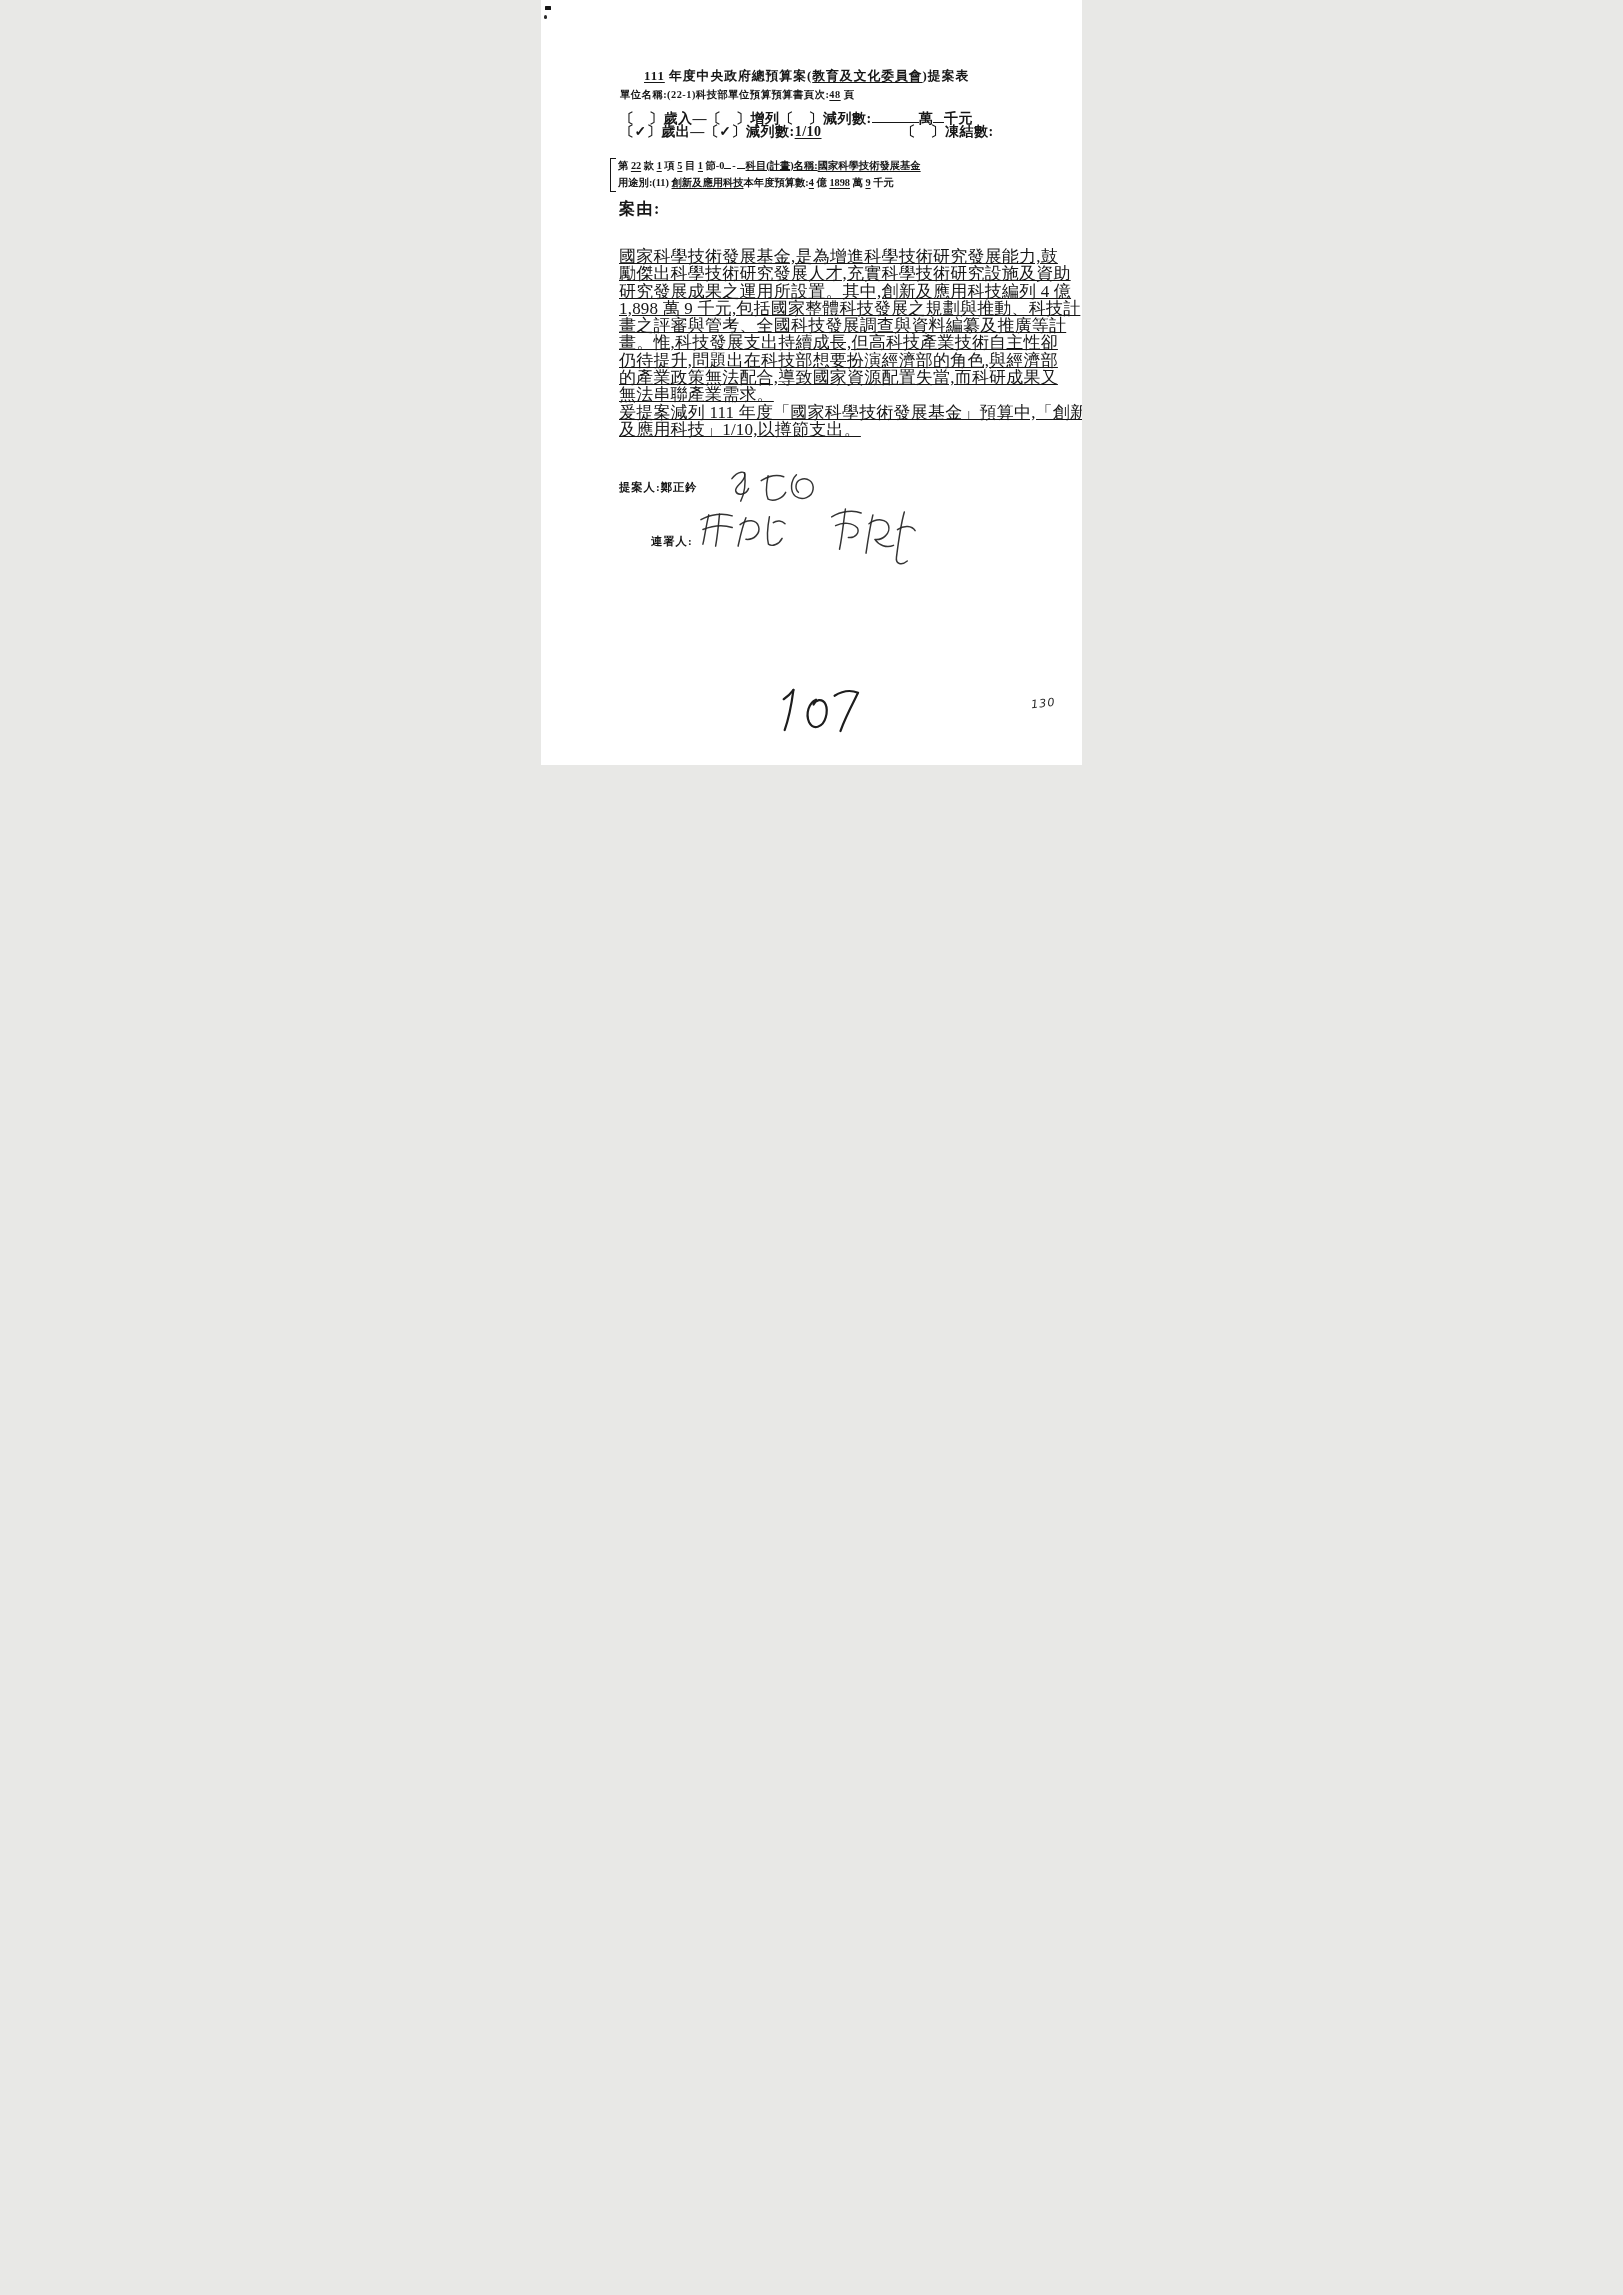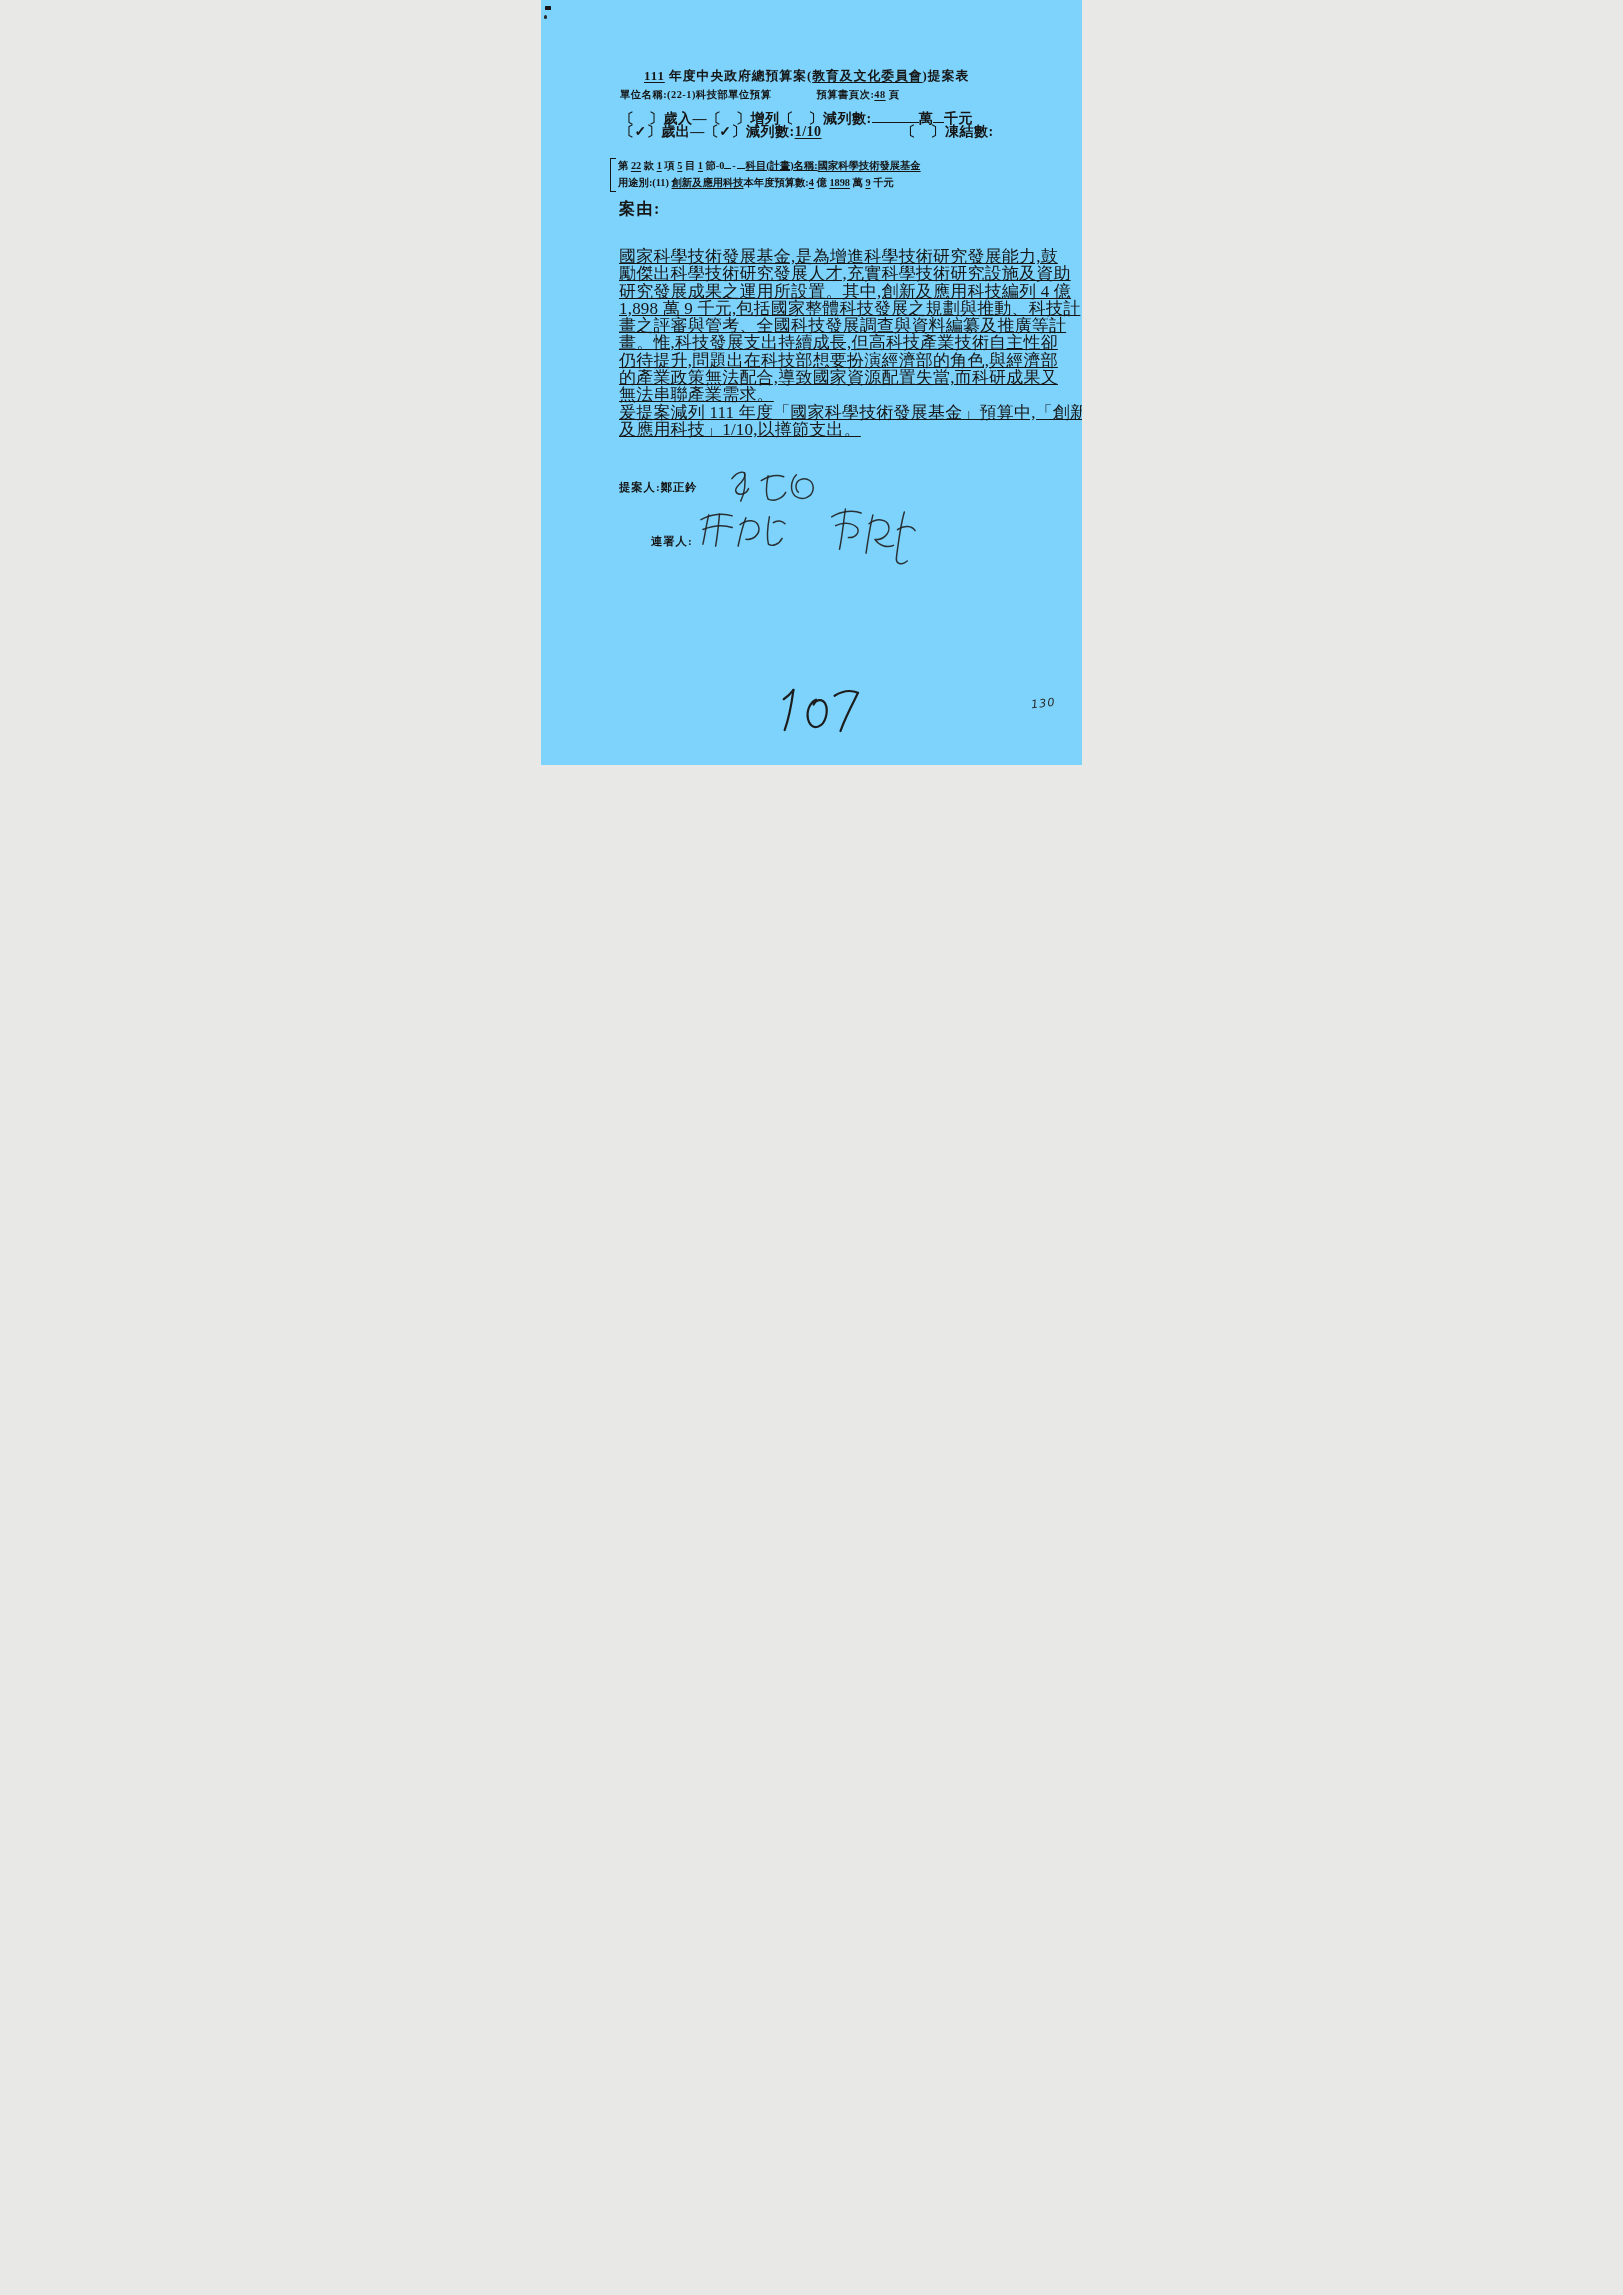--- a/index.html
+++ b/index.html
@@ -1,37 +1,37 @@
 <!DOCTYPE html>
 <html style="font-size:7.8px"><head>
 <meta charset="utf-8">
 <style>
   html,body{margin:0;padding:0;background:#e8e8e6;}
   .page{
     position:relative;
     width:541px;height:765px;
     margin:0 auto;
-    background:#7dd3fc;
+    background:#ffffff;
     color:#161616;
     font-family:"Liberation Serif","DejaVu Serif",serif;
     overflow:hidden;
   }
   .u{text-decoration:underline;text-decoration-thickness:0.7px;text-underline-offset:2px;}
   .bold{font-weight:bold;}
   .num{font-weight:bold;}
   .blank{display:inline-block;border-bottom:0.8px solid #161616;height:1.05em;vertical-align:baseline;}
   .w95{width:47px;} .w22{width:10.8px;} .w14{width:6.9px;} .w16{width:7.8px;}
 
   .artifact-a{position:absolute;left:3.9px;top:5.9px;width:5.9px;height:4.4px;background:#151515;border-radius:0.5px;}
   .artifact-b{position:absolute;left:2.5px;top:15px;width:3.9px;height:3.9px;background:#2a2a2a;border-radius:50%;}
 
   .title{position:absolute;left:103px;top:68px;font-size:12.8px;font-weight:bold;letter-spacing:1px;white-space:nowrap;}
 
   .unit-line{position:absolute;left:79px;top:88px;font-size:10.3px;font-weight:bold;letter-spacing:0.5px;white-space:nowrap;}
-  .page-ref{margin-left:45px;}
+  .page-ref{}
 
   .chk-line{position:absolute;left:79px;font-size:14px;font-weight:bold;letter-spacing:0.5px;white-space:nowrap;}
   .rev{top:107px;}
   .exp{top:123px;}
   .freeze-gap{margin-left:80px;}
 
   .big-bracket{position:absolute;left:69px;top:158px;width:5.4px;height:32px;
     border-left:1.5px solid #161616;border-top:1.5px solid #161616;border-bottom:1.5px solid #161616;}
   .item-block{position:absolute;left:77px;top:157px;font-size:10.3px;white-space:nowrap;}
   .item-block .line{line-height:16.7px;}

